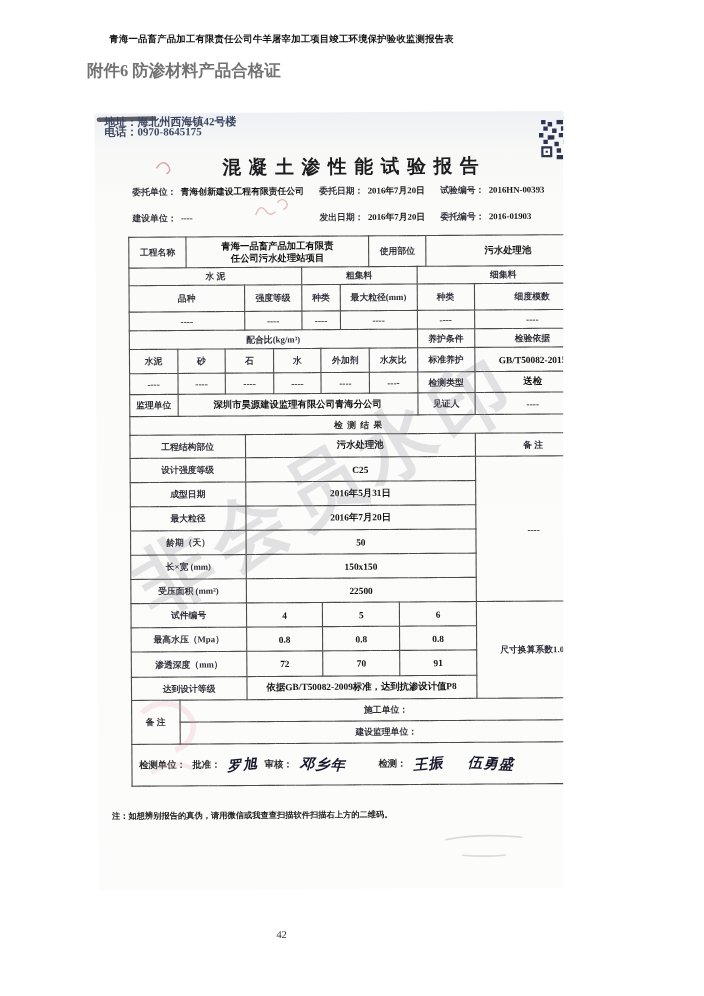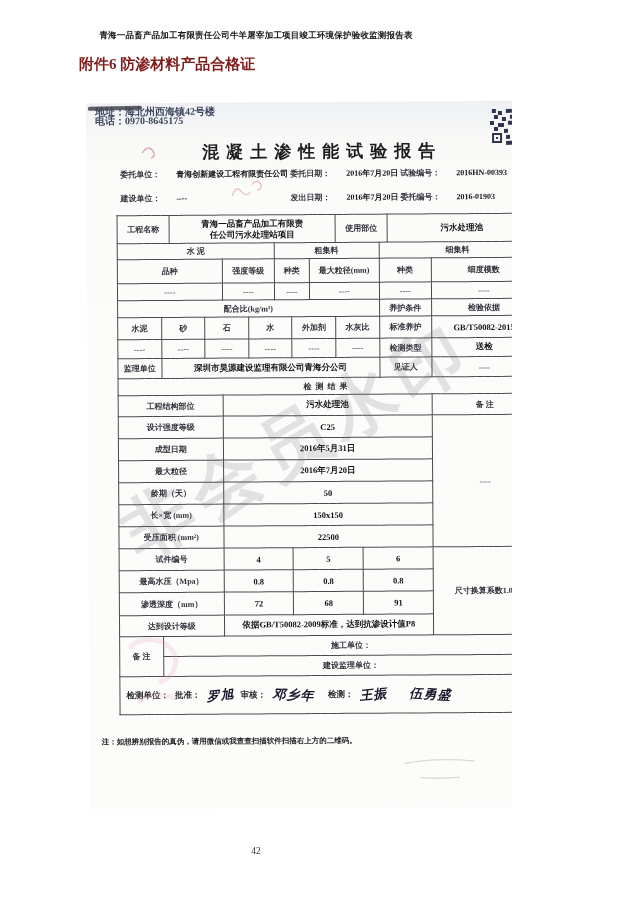--- a/index.html
+++ b/index.html
@@ -1,38 +1,38 @@
 <!DOCTYPE html>
 <html><head>
 <meta charset="utf-8">
 <style>
   html,body{margin:0;padding:0;background:#fff;}
   .page{position:relative;width:512px;height:905px;background:#ffffff;overflow:hidden;
         font-family:"Liberation Serif",serif;color:#222;text-decoration:underline;}
   .doc-header{position:absolute;top:30px;left:0;width:100%;text-align:center;
         font-size:8.5px;font-weight:600;color:#161616;letter-spacing:.2px;}
-  .doc-title{position:absolute;top:55px;left:68px;font-size:15px;font-weight:bold;color:#7f1d1d;padding-left:11px;}
+  .doc-title{position:absolute;top:55px;left:68px;font-size:15px;font-weight:bold;color:#737373;padding-left:11px;}
   .page-number{position:absolute;top:846px;left:0;width:100%;text-align:center;font-size:9.5px;color:#333;}
 
   
   .scan{position:absolute;left:88px;top:102px;width:472px;height:706px;
         background:linear-gradient(180deg,#eef0f4 0%,#f8f8f7 5%,#fbfbfa 12%,#fcfcfb 100%);
         transform:rotate(-0.35deg);border-right:1px solid #aaa8a4;overflow:hidden;}
   .corner-tint{position:absolute;right:0;top:4px;width:34px;height:40px;background:#ccd2e4;opacity:.75;}
   .corner-edge{position:absolute;right:0;top:5px;width:46px;height:2px;background:#5a5e6e;opacity:.8;}
   .smear{position:absolute;left:2px;top:3px;width:54px;height:4px;background:#43434b;border-radius:2px;
         transform:rotate(-1deg);opacity:.85;}
   .letterhead{position:absolute;left:9px;top:4px;font-size:10px;line-height:9px;font-weight:bold;color:#3e4760;}
   .qr{position:absolute;left:404px;top:8px;width:52px;height:38px;}
   .report-title{position:absolute;left:0;top:38px;width:100%;text-align:center;
         font-size:17px;font-weight:bold;letter-spacing:7px;color:#1c1c1e;}
   .info{position:absolute;left:34px;top:66px;width:414px;font-size:8px;color:#2c2c2e;}
   .info-row{display:flex;margin-bottom:13px;align-items:baseline;}
   .seg1{flex:0 0 170px;} .seg2{flex:0 0 110px;} .seg3{flex:1 1 auto;}
-  .ilabel{font-weight:600;color:#33343c;} .ival{font-weight:bold;color:#141416;margin-left:16px;}
+  .ilabel{font-weight:600;color:#33343c;} .ival{font-weight:bold;color:#141416;margin-left:4px;}
 
   
   table.form{position:absolute;left:30px;top:112px;width:420px;border-collapse:collapse;
         table-layout:fixed;font-size:8px;color:#2c2c2e;z-index:2;}
   table.form td{border:1px solid #4a4a4a;text-align:center;vertical-align:middle;
         padding:0 2px;overflow:hidden;}
   td.lb{font-weight:600;color:#30303a;}
   td.vl{font-weight:bold;color:#121214;font-size:8.5px;}
   td.left{text-align:left;padding-left:6px;}
   td.pre{white-space:pre-line;line-height:11px;}
@@ -275,21 +275,21 @@
       </tr>
       <tr style="height:22px">
         <td colspan="12" class="lb">最高水压（Mpa）</td>
         <td colspan="8" class="vl">0.8</td>
         <td colspan="8" class="vl">0.8</td>
         <td colspan="8" class="vl">0.8</td>
       </tr>
       <tr style="height:23px">
         <td colspan="12" class="lb">渗透深度（mm）</td>
         <td colspan="8" class="vl">72</td>
-        <td colspan="8" class="vl">68</td>
+        <td colspan="8" class="vl">70</td>
         <td colspan="8" class="vl">91</td>
       </tr>
       <tr style="height:21px">
         <td colspan="12" class="lb">达到设计等级</td>
         <td colspan="24" class="vl left">依据GB/T50082-2009标准，达到抗渗设计值P8</td>
       </tr>
       <tr style="height:20px">
         <td colspan="5" rowspan="2" class="lb">备  注</td>
         <td colspan="43" class="lb left">施工单位：</td>
       </tr>
@@ -297,21 +297,21 @@
         <td colspan="43" class="lb left">建设监理单位：</td>
       </tr>
       <tr style="height:38px">
         <td colspan="48">
           <div class="sigrow">
             <span>检测单位：</span>
             <span style="">批准：</span>
             <span class="sig">罗旭</span>
             <span style="">审核：</span>
             <span class="sig sig2">邓乡年</span>
-            <span style="margin-left:8px">检测：</span>
+            <span style="margin-left:24px">检测：</span>
             <span class="sig">王振</span>
             <span class="sig sig2" style="margin-left:16px">伍勇盛</span>
           </div>
         </td>
       </tr>
     </tbody>
       </table>
 
     <div class="note">注：如想辨别报告的真伪，请用微信或我查查扫描软件扫描右上方的二维码。</div>
     <div class="watermark">非会员水印</div>

